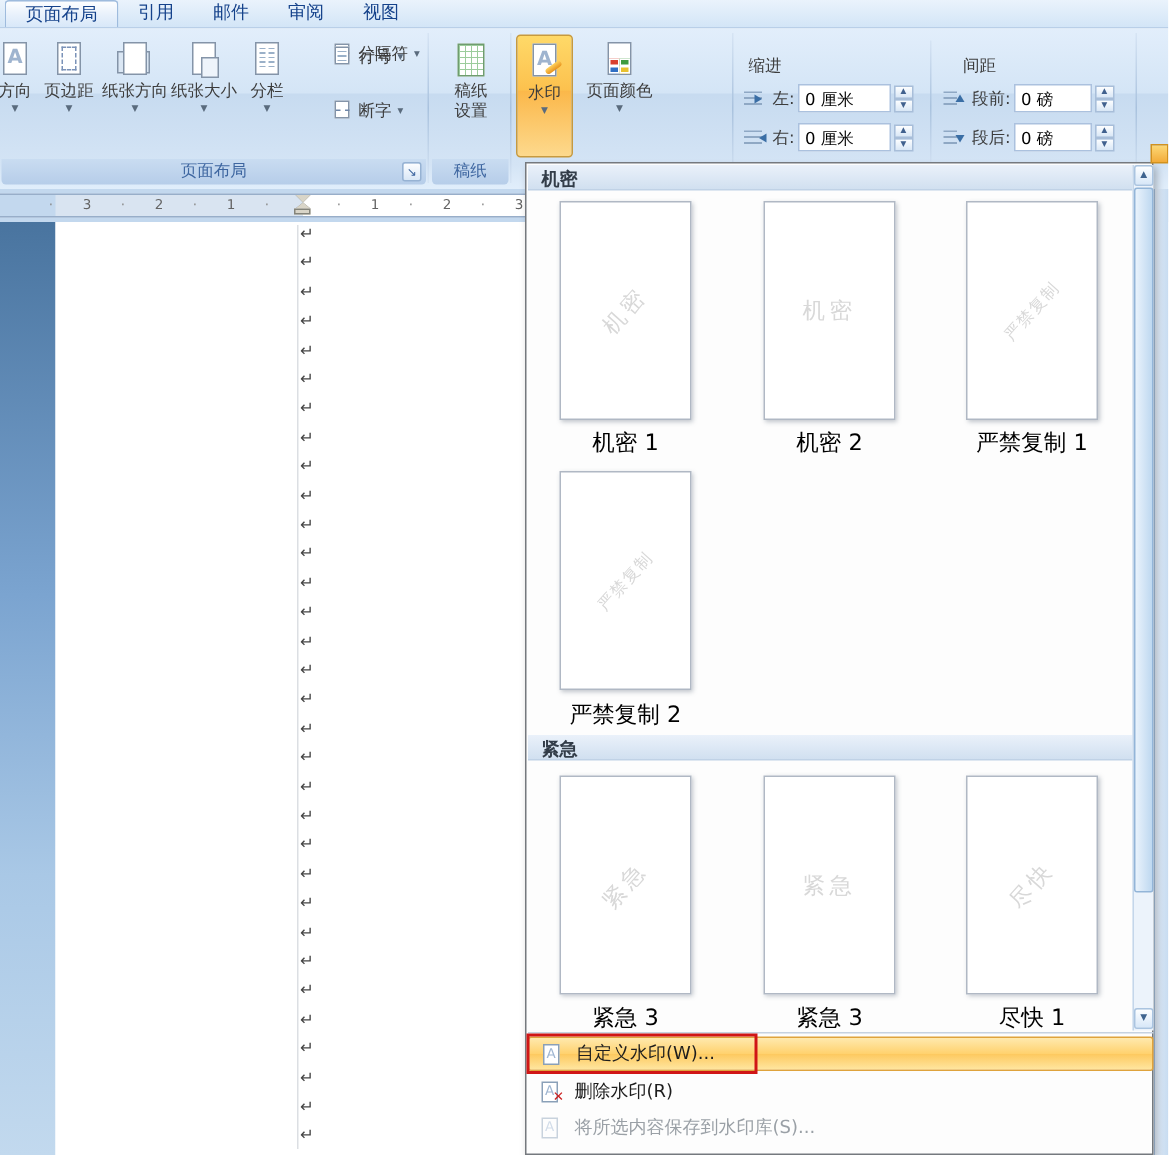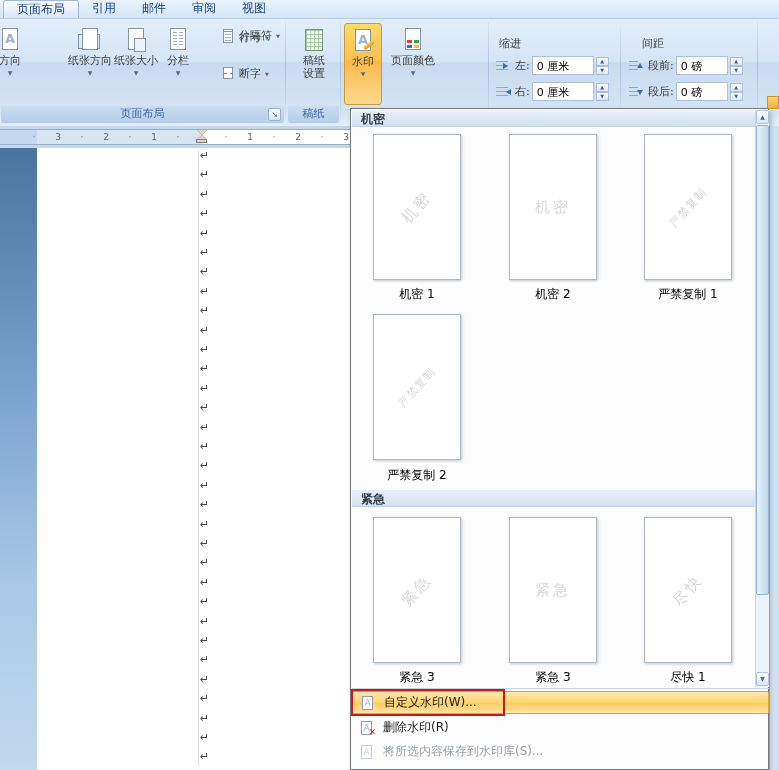--- a/index.html
+++ b/index.html
@@ -93,21 +93,21 @@
   
   .gallery{left:350px;top:108px;width:419px;height:662px;background:#fdfdfd;border:1px solid #75797e;
     box-shadow:2px 3px 5px rgba(0,0,0,.25);z-index:40}
   .galhead{position:absolute;left:1px;width:403px;height:17px;background:linear-gradient(#eaf1fa,#d1e0f0);
     border-bottom:1px solid #c0d2e6;font-weight:bold;font-size:12px;color:#323c48;padding:1px 0 0 9px}
   .thumb{position:absolute;width:88px;height:146px;background:#fff;border:1px solid #b0b8c4;
     box-shadow:1px 1px 3px rgba(120,130,145,.45);display:flex;align-items:center;justify-content:center;overflow:hidden}
   .wm{color:#d8d8d8;white-space:nowrap;letter-spacing:3px;font-size:15px}
   .wm.small{font-size:11px;letter-spacing:1px}
   .wm.diag{transform:rotate(-48deg)}
-  .tlabel{position:absolute;width:88px;text-align:center;font-size:12px;color:#000;white-space:nowrap}
+  .tlabel{position:absolute;width:88px;text-align:center;font-size:15px;color:#000;white-space:nowrap}
   .galscroll{position:absolute;left:404px;top:1px;width:14px;height:577px;background:#ecf3fb;border-left:1px solid #c4d6ea}
   .sbtn{position:absolute;left:0;width:13px;height:14px;background:linear-gradient(#fdfeff,#d7e7f8);
     border:1px solid #aac4e0;border-radius:2px;font-size:6px;color:#3f648f;text-align:center;line-height:12px}
   .sthumb{position:absolute;left:0;width:13px;background:linear-gradient(90deg,#eaf3fc,#bed8f0);
     border:1px solid #93b5d8;border-radius:2px}
   .msep{position:absolute;left:1px;top:579px;width:417px;border-top:1px solid #c6d2e0}
   .mitem{position:absolute;left:1px;width:417px;height:23px;display:flex;align-items:center;
     font-size:12px;color:#1d1d1d;padding-left:7px;gap:8px;white-space:nowrap}
   .mitem.hl{background:linear-gradient(#ffe9ae,#ffd26e 50%,#fdc95f 51%,#ffe6a0);border:1px solid #dfa33c;border-radius:2px}
   .mitem.disabled{color:#9aa0a6}
@@ -132,20 +132,28 @@
   </div>
 
   <div class="abs ribbon">
 
     <div class="btnL" style="left:-8px;width:36px">
       <span class="icon24">
           <span class="pg"></span>
           <span class="wmA">A</span>
         </span>
       <span class="lbl">方向</span>
+      <span class="arr">▼</span>
+    </div>
+    <div class="btnL" style="left:26px;width:40px">
+      <span class="icon24">
+          <span class="pg"></span>
+          <span class="pg-in-dash"></span>
+        </span>
+      <span class="lbl">页边距</span>
       <span class="arr">▼</span>
     </div>
     <div class="btnL" style="left:114px;width:44px">
       <span class="icon24">
           <span class="pg"></span>
           <span class="pg-small"></span>
         </span>
       <span class="lbl">纸张大小</span>
       <span class="arr">▼</span>
     </div>

